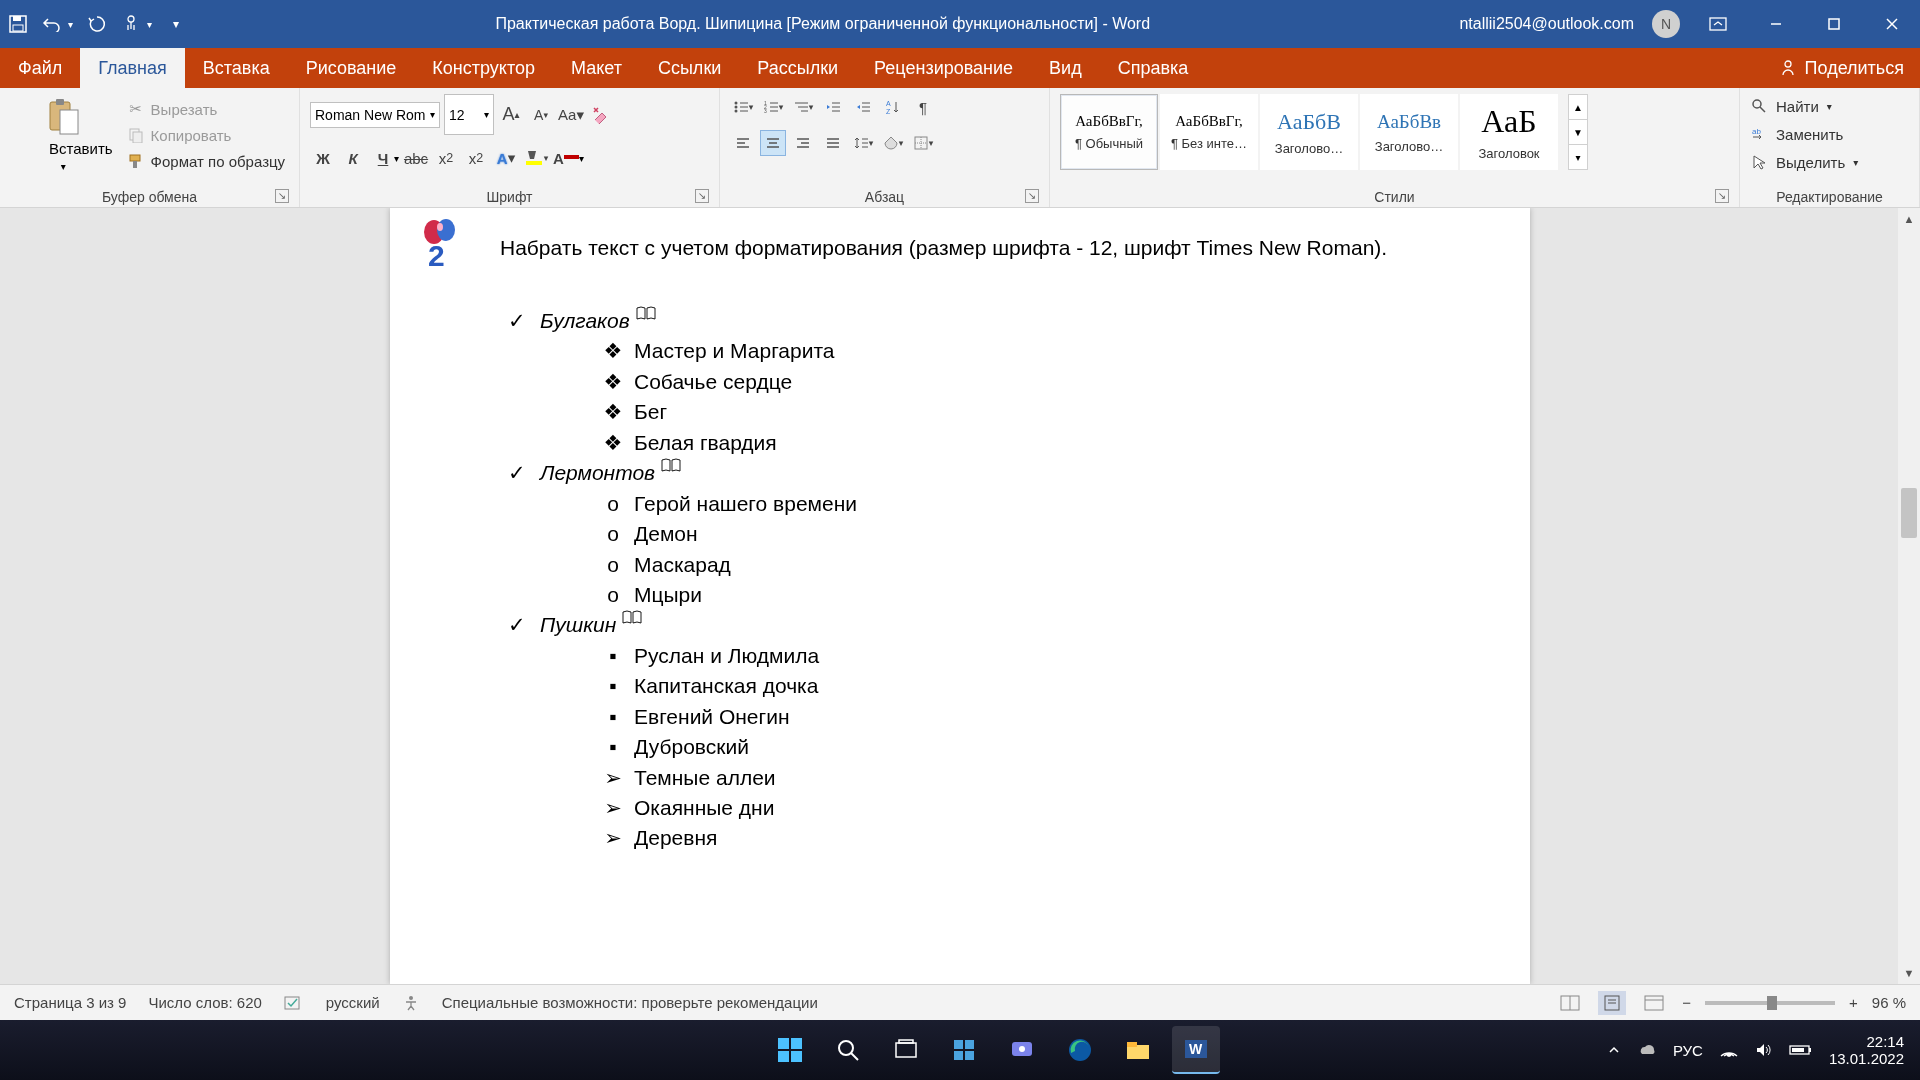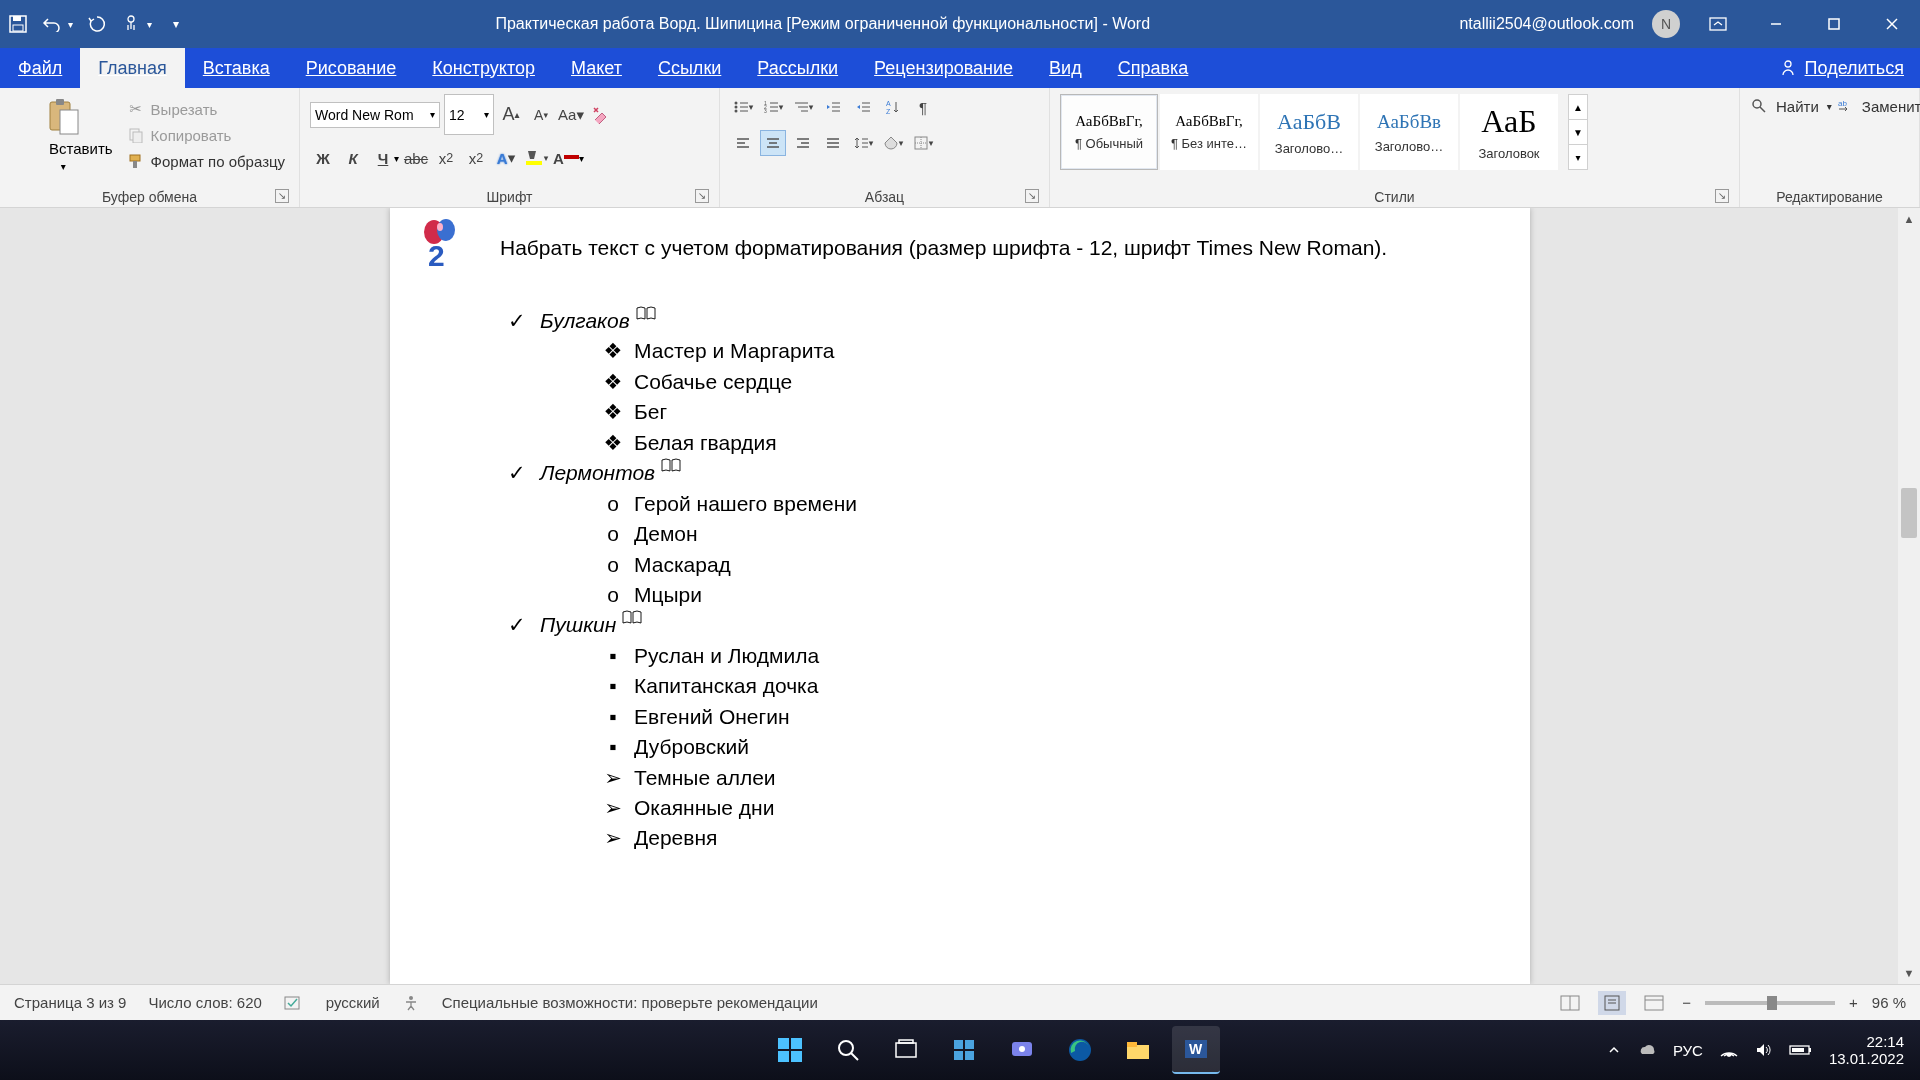--- a/index.html
+++ b/index.html
@@ -8,21 +8,21 @@
 
 .titlebar { height: 48px; background: #2b579a; color: #fff; display: flex; align-items: center; padding: 0 8px; font-size: 16px; }
 .qat { display: flex; align-items: center; gap: 14px; }
 .qat-icon { width: 20px; height: 20px; display: flex; align-items: center; justify-content: center; cursor: pointer; }
 .title-center { flex: 1; text-align: center; }
 .title-right { display: flex; align-items: center; gap: 18px; }
 .avatar { width: 28px; height: 28px; border-radius: 50%; background: #d0d0d0; color: #555; display: flex; align-items: center; justify-content: center; font-size: 14px; }
 .win-btn { width: 40px; height: 32px; display: flex; align-items: center; justify-content: center; cursor: pointer; }
 
 
-.ribbon-tabs { height: 40px; background: #1d4ed8; color: #fff; display: flex; align-items: stretch; font-size: 18px; text-decoration: underline; }
+.ribbon-tabs { height: 40px; background: #c2410c; color: #fff; display: flex; align-items: stretch; font-size: 18px; }
 .rtab { padding: 0 18px; display: flex; align-items: center; cursor: pointer; }
 .rtab.active { background: #f3f3f3; color: #2b579a; }
 .spacer-flex { flex: 1; }
 .tell-me { display: flex; align-items: center; gap: 8px; padding: 0 16px; cursor: text; }
 .share { display: flex; align-items: center; gap: 8px; padding: 0 16px; cursor: pointer; }
 
 
 .ribbon { height: 120px; background: #f3f3f3; border-bottom: 1px solid #d4d4d4; display: flex; }
 .rgroup { border-right: 1px solid #e0e0e0; padding: 6px 10px 2px 10px; display: flex; flex-direction: column; }
 .rgroup-body { flex: 1; display: flex; align-items: flex-start; gap: 10px; }
@@ -217,21 +217,21 @@
         </div>
       </div>
     </div>
     <div class="rgroup-label"><span>Буфер обмена</span><span class="rgroup-launcher">↘</span></div>
   </div>
 
   <div class="rgroup" style="width:420px;">
     <div class="rgroup-body" style="flex-direction:column;gap:10px;">
       <div style="display:flex;gap:4px;align-items:center;">
         <div class="font-name">
-              <span>Word New Rom</span>
+              <span>Roman New Rom</span>
               <span style="font-size:10px;">▾</span>
             </div>
         <div class="font-size">
               <span>12</span>
               <span style="font-size:10px;">▾</span>
             </div>
         <div class="mini-btn" style="font-size:18px;">A<sup style="font-size:10px;">▴</sup></div>
         <div class="mini-btn" style="font-size:14px;">A<sup style="font-size:9px;">▾</sup></div>
         <div class="mini-btn">Aa▾</div>
         <div class="mini-btn">
@@ -409,21 +409,21 @@
       <div class="gallery-arrows">
         <div>▲</div>
         <div>▼</div>
         <div>▾</div>
       </div>
     </div>
     <div class="rgroup-label"><span>Стили</span><span class="rgroup-launcher">↘</span></div>
   </div>
 
   <div class="rgroup" style="width:180px;">
-    <div class="rgroup-body" style="flex-direction:row;gap:4px;">
+    <div class="rgroup-body" style="flex-direction:column;gap:4px;">
       <div class="edit-row">
         <span class="icon16">
               <svg width="16" height="16">
                 <circle cx="6" cy="6" r="4" fill="none" stroke="#555" stroke-width="1.5"></circle>
                 <line x1="9" y1="9" x2="14" y2="14" stroke="#555" stroke-width="1.5"></line>
               </svg>
             </span>
         <span>Найти</span>
         <span style="font-size:10px;">▾</span>
       </div>

